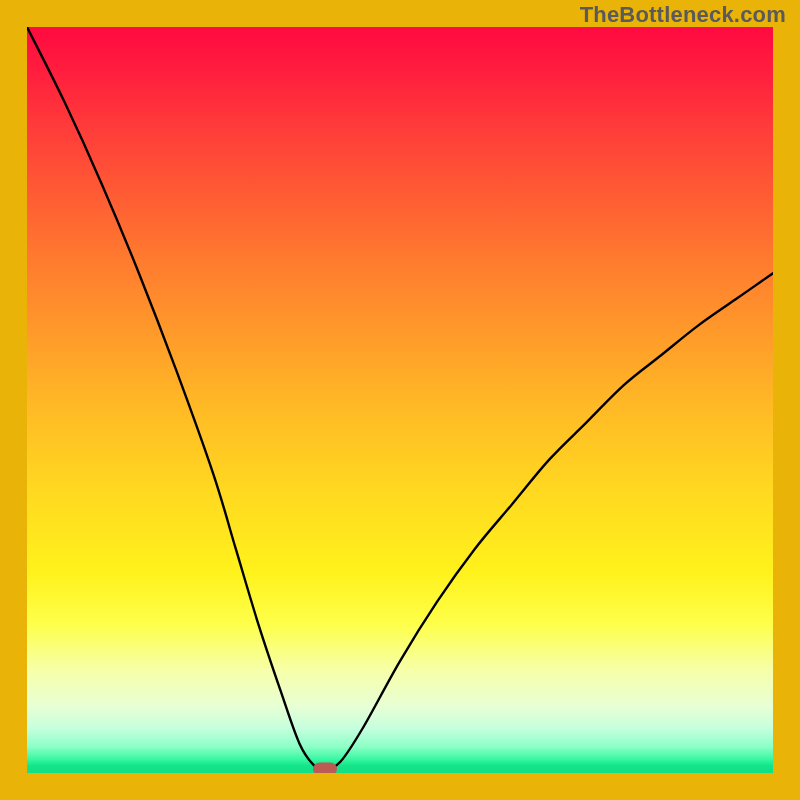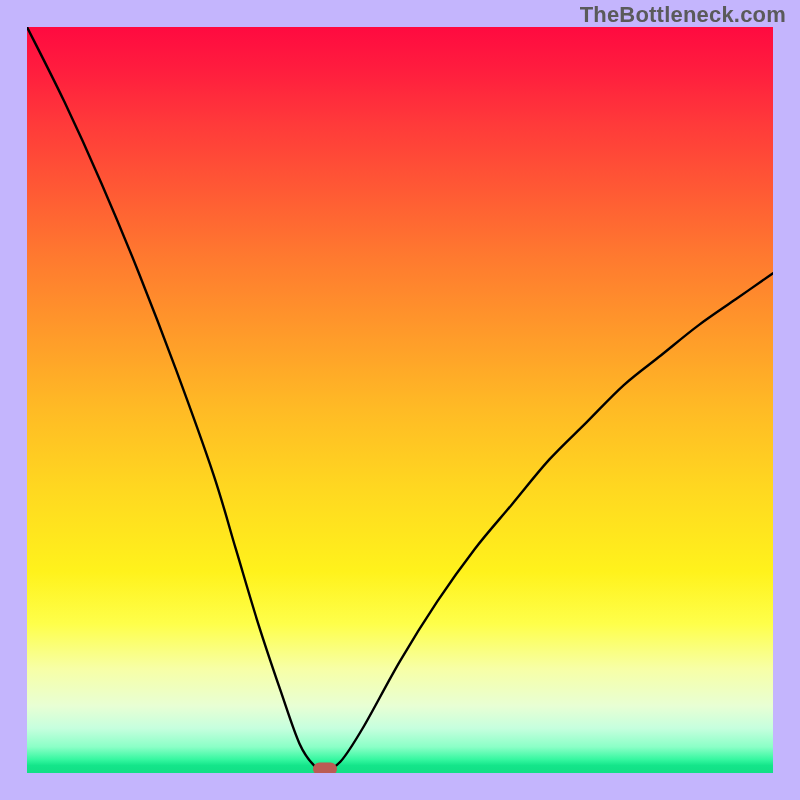--- a/index.html
+++ b/index.html
@@ -10,21 +10,21 @@
     background: #000;
     font-family: Arial, Helvetica, sans-serif;
     overflow: hidden;
   }
   .frame {
     position: absolute;
     top: 0;
     left: 0;
     width: 800px;
     height: 800px;
-    background: #c4b5fd;
+    background: #eab308;
     text-align: center;
   }
   .watermark {
     position: absolute;
     top: 2px;
     right: 14px;
     color: #5a5a5a;
     font-size: 22px;
     font-weight: 600;
     letter-spacing: 0.2px;

